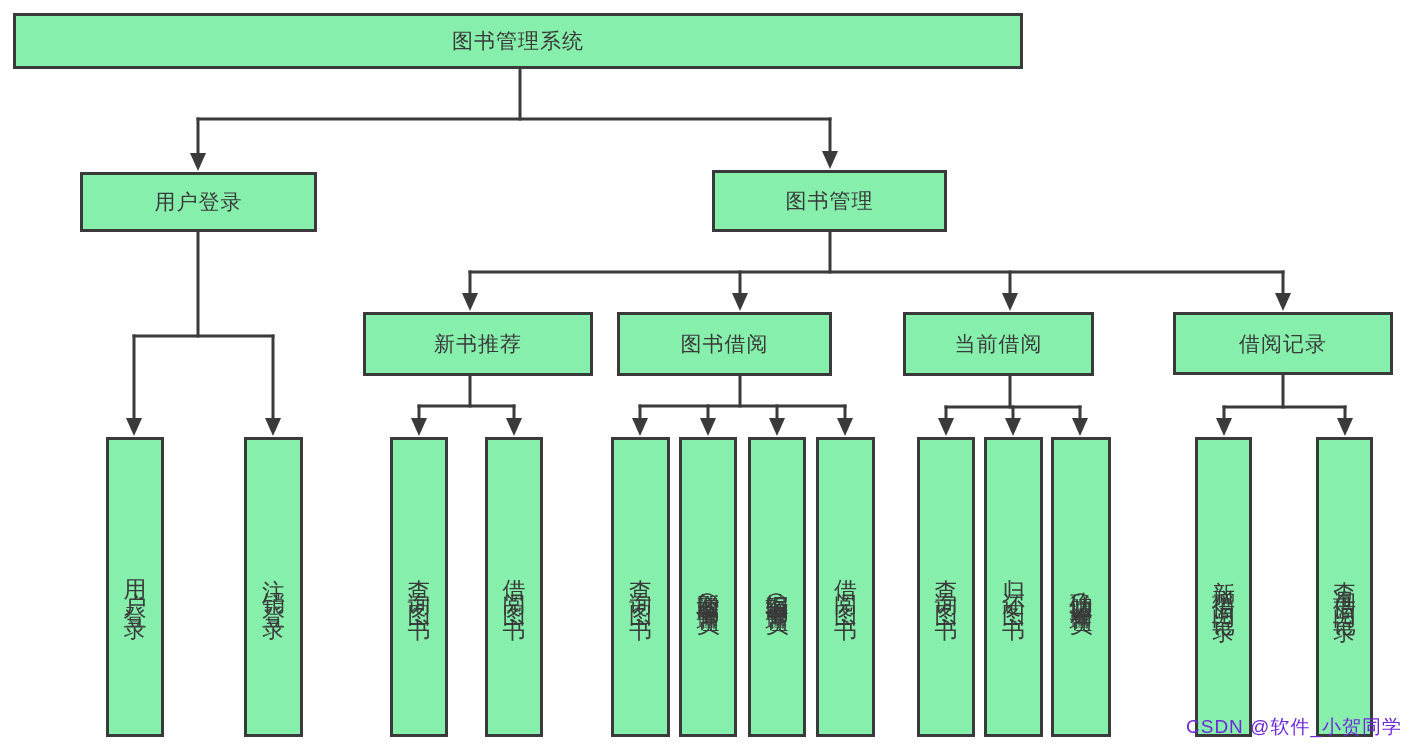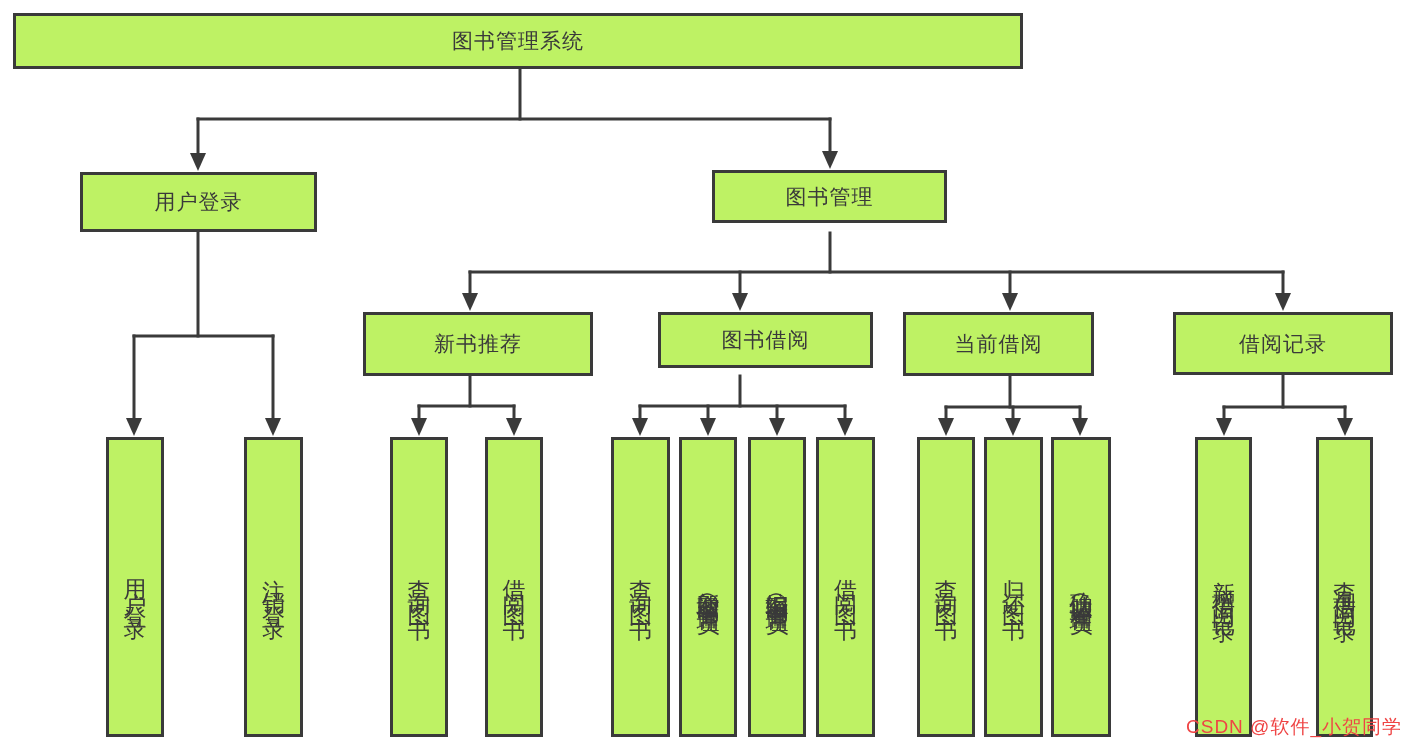--- a/index.html
+++ b/index.html
@@ -4,34 +4,34 @@
 <style>
   html,body{margin:0;padding:0;}
   body{
     width:1405px;height:747px;position:relative;background:#ffffff;
     font-family:"Liberation Sans", sans-serif;color:#3a3a3a;overflow:hidden;
   }
   .connector-layer{position:absolute;left:0;top:0;z-index:0;}
   .connector-layer line{stroke:#3a3a3a;stroke-width:3;stroke-linecap:square;}
   .connector-layer polygon{fill:#3a3a3a;}
   .node{
-    position:absolute;box-sizing:border-box;border:3px solid #3a3a3a;background:#bef264;
+    position:absolute;box-sizing:border-box;border:3px solid #3a3a3a;background:#86efac;
     display:flex;align-items:center;justify-content:center;z-index:1;
   }
   .node.h .lbl{font-size:21px;letter-spacing:1px;white-space:nowrap;}
   .node.v .lbl{
     writing-mode:vertical-lr;text-orientation:mixed;
     font-size:23px;line-height:1;white-space:nowrap;
   }
   .node.v.len4 .lbl{letter-spacing:13px;}
   .node.v.len6 .lbl{letter-spacing:8px;}
   .node.v.len9 .lbl{letter-spacing:3px;}
   .watermark{
     position:absolute;left:1186px;top:714px;z-index:2;
-    font-size:19px;color:#ef4444;white-space:nowrap;letter-spacing:1px;
+    font-size:19px;color:#6d28d9;white-space:nowrap;letter-spacing:1px;
   }
 </style>
 </head>
 <body>
 
 <svg class="connector-layer" width="1405" height="747" viewBox="0 0 1405 747">
   <g>
 
     <line x1="520" y1="69" x2="520" y2="119"></line>
     <line x1="198" y1="119" x2="830" y2="119"></line>
@@ -96,28 +96,28 @@
   </g>
 </svg>
 
 <div class="node h" style="left:13px;top:13px;width:1010px;height:56px">
   <span class="lbl">图书管理系统</span>
 </div>
 
 <div class="node h" style="left:80px;top:172px;width:237px;height:60px">
   <span class="lbl">用户登录</span>
 </div>
-<div class="node h" style="left:712px;top:170px;width:235px;height:53px">
+<div class="node h" style="left:712px;top:170px;width:235px;height:62px">
   <span class="lbl">图书管理</span>
 </div>
 
 <div class="node h" style="left:363px;top:312px;width:230px;height:64px">
   <span class="lbl">新书推荐</span>
 </div>
-<div class="node h" style="left:658px;top:312px;width:215px;height:56px">
+<div class="node h" style="left:617px;top:312px;width:215px;height:64px">
   <span class="lbl">图书借阅</span>
 </div>
 <div class="node h" style="left:903px;top:312px;width:191px;height:64px">
   <span class="lbl">当前借阅</span>
 </div>
 <div class="node h" style="left:1173px;top:312px;width:220px;height:63px">
   <span class="lbl">借阅记录</span>
 </div>
 
 <div class="node v len4" style="left:106px;top:437px;width:58px;height:300px">

